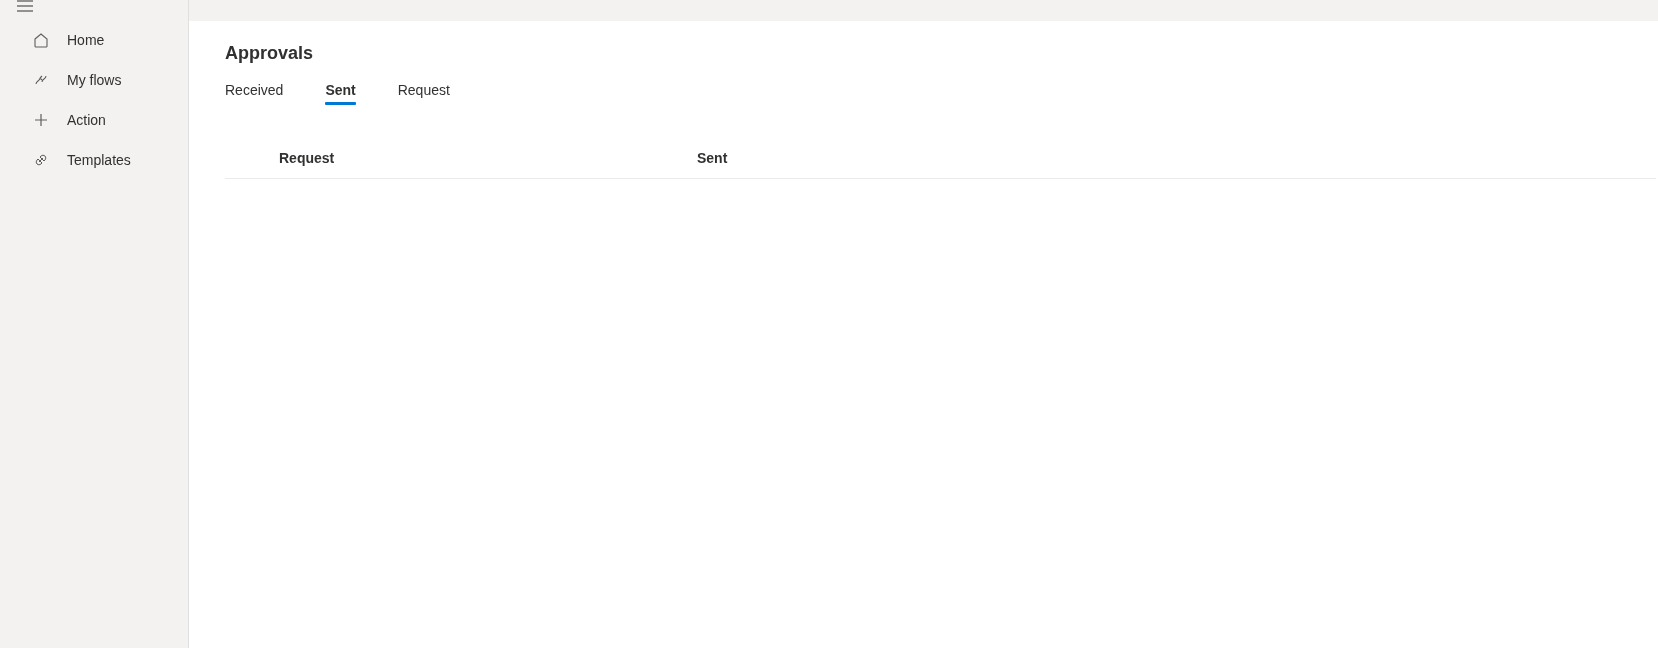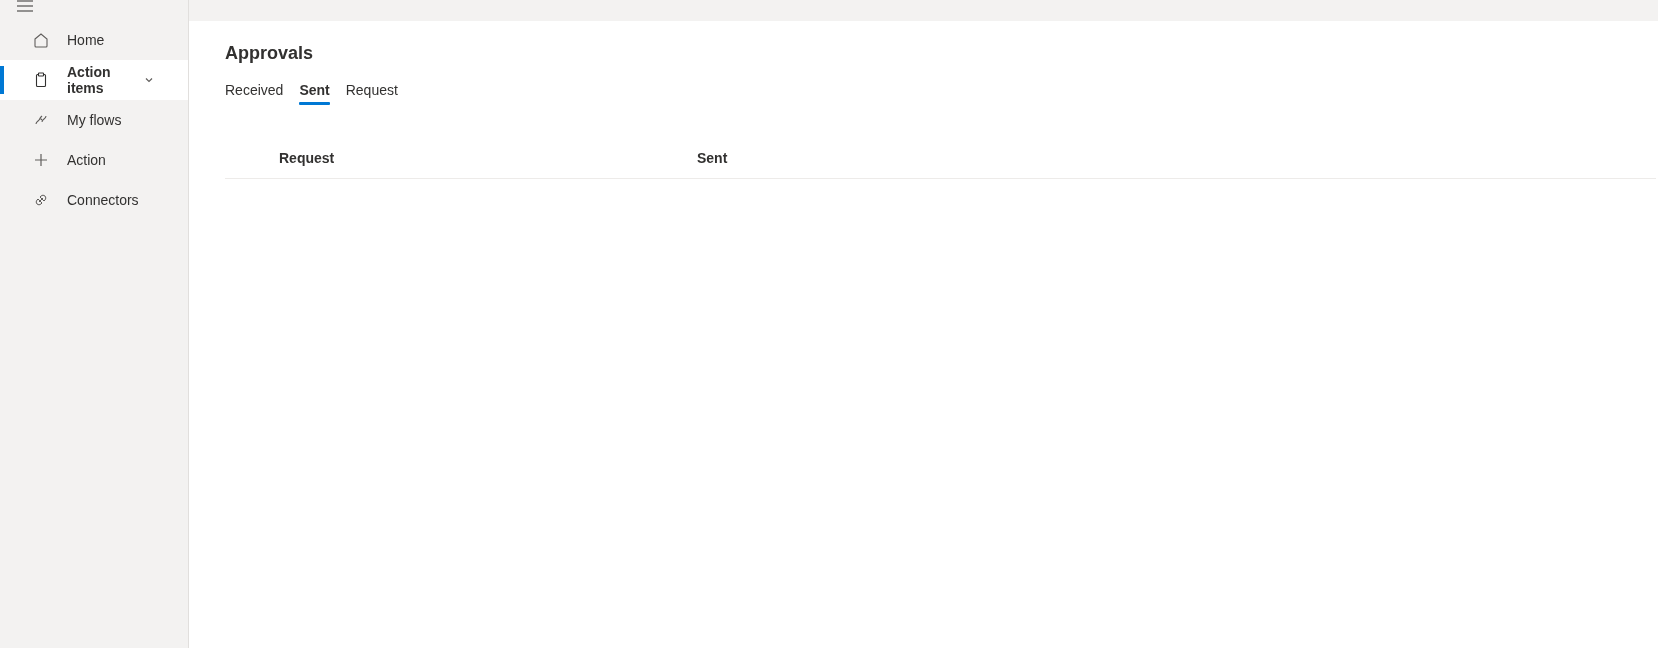--- a/index.html
+++ b/index.html
@@ -84,21 +84,21 @@
       background: #fff;
     }
     .page-title {
       font-size: 18px;
       font-weight: 600;
       color: #323130;
       margin-bottom: 18px;
     }
     .tabs {
       display: flex;
-      gap: 16px;
+      gap: 42px;
       margin-bottom: 46px;
     }
     .tab {
       padding-bottom: 6px;
       cursor: pointer;
       color: #323130;
       font-size: 14px;
       position: relative;
     }
     .tab.active {
@@ -157,34 +157,20 @@
     </div>
     <ul class="nav">
       <li class="nav-item">
         <span class="nav-icon">
           <svg width="16" height="16" viewBox="0 0 16 16" fill="none">
               <path d="M2 7l6-5 6 5v7a1 1 0 0 1-1 1H3a1 1 0 0 1-1-1V7z" stroke="currentColor" stroke-width="1.1"></path>
             </svg>
         </span>
         <span class="nav-label">Home</span>
       </li>
-      <li class="nav-item active">
-        <span class="nav-icon">
-          <svg width="16" height="16" viewBox="0 0 16 16" fill="none">
-              <rect x="3.5" y="2.5" width="9" height="12" rx="1" stroke="currentColor" stroke-width="1.1"></rect>
-              <rect x="5.5" y="1" width="5" height="3" rx="0.5" stroke="currentColor" stroke-width="1.1" fill="#fff"></rect>
-            </svg>
-        </span>
-        <span class="nav-label">Action items</span>
-        <span class="chevron">
-          <svg width="12" height="12" viewBox="0 0 12 12">
-              <path d="M3 4.5l3 3 3-3" stroke="currentColor" stroke-width="1.2" fill="none"></path>
-            </svg>
-        </span>
-      </li>
       <li class="nav-item">
         <span class="nav-icon">
           <svg width="16" height="16" viewBox="0 0 16 16" fill="none">
               <path d="M3 12c0-3 4-3 4-6M7 6l2-2M7 6l2 2M13 4c0 3-4 3-4 6" stroke="currentColor" stroke-width="1.1"></path>
             </svg>
         </span>
         <span class="nav-label">My flows</span>
       </li>
       <li class="nav-item">
         <span class="nav-icon">
@@ -193,21 +179,21 @@
             </svg>
         </span>
         <span class="nav-label">Action</span>
       </li>
       <li class="nav-item">
         <span class="nav-icon">
           <svg width="16" height="16" viewBox="0 0 16 16" fill="none">
               <path d="M6 10l4-4M4 12a3 3 0 0 1 0-4l1-1 4 4-1 1a3 3 0 0 1-4 0zM12 4a3 3 0 0 1 0 4l-1 1-4-4 1-1a3 3 0 0 1 4 0z" stroke="currentColor" stroke-width="1"></path>
             </svg>
         </span>
-        <span class="nav-label">Connectors</span>
+        <span class="nav-label">Templates</span>
       </li>
     </ul>
   </aside>
 
   <main class="main">
     <div class="topbar"></div>
     <div class="content">
       <h1 class="page-title">Approvals</h1>
 
       <div class="tabs">

